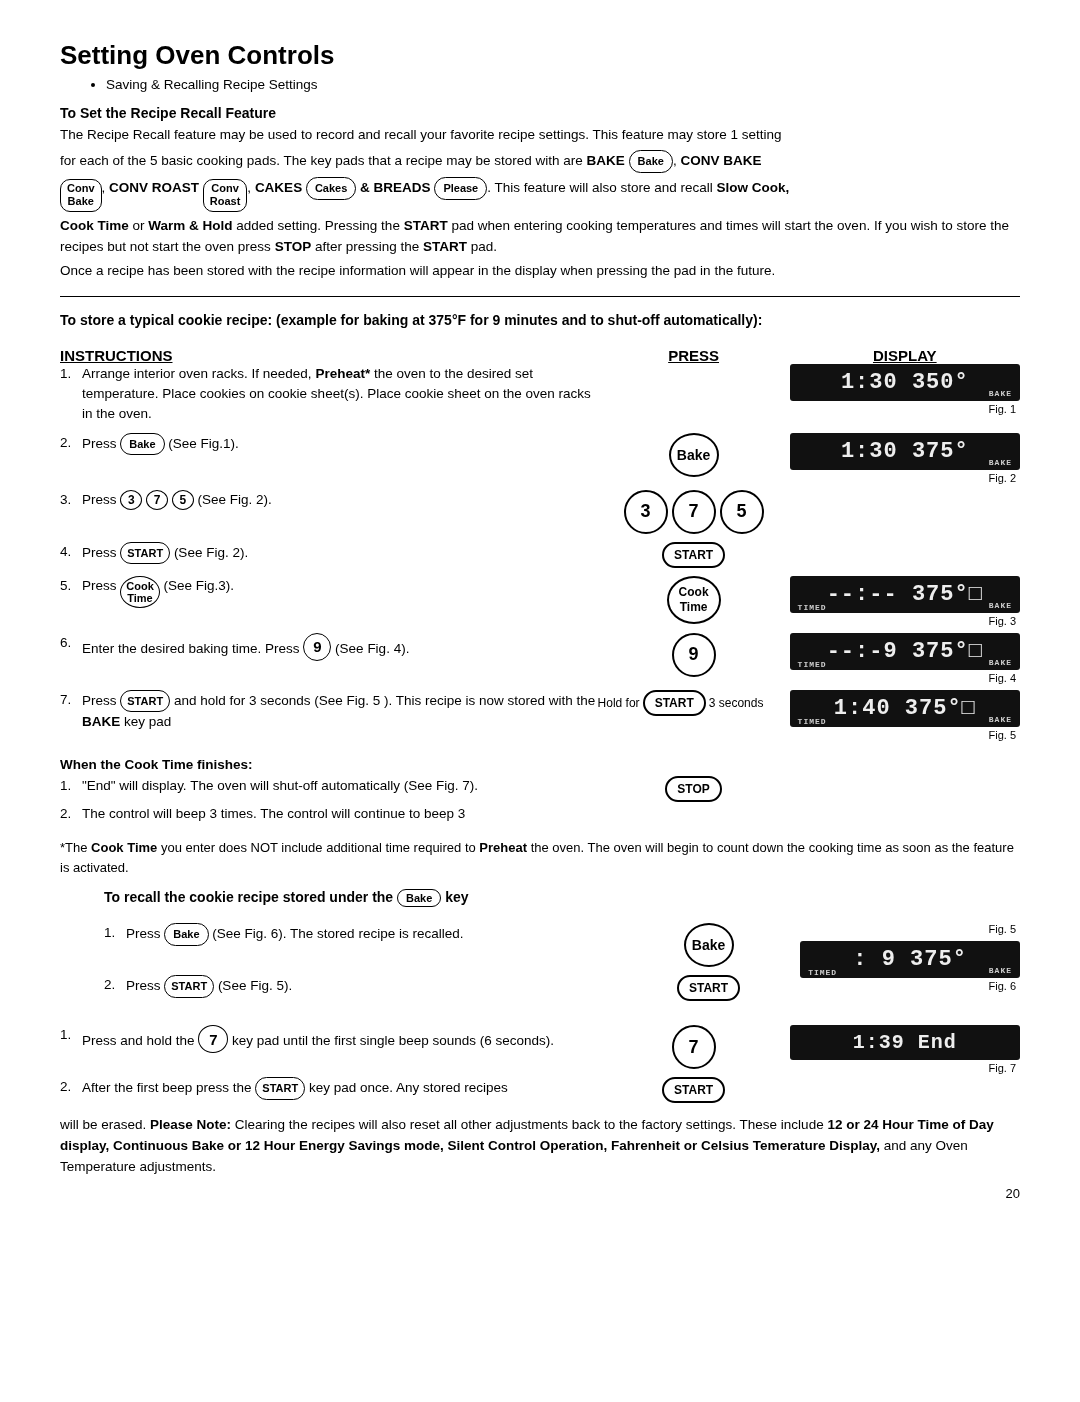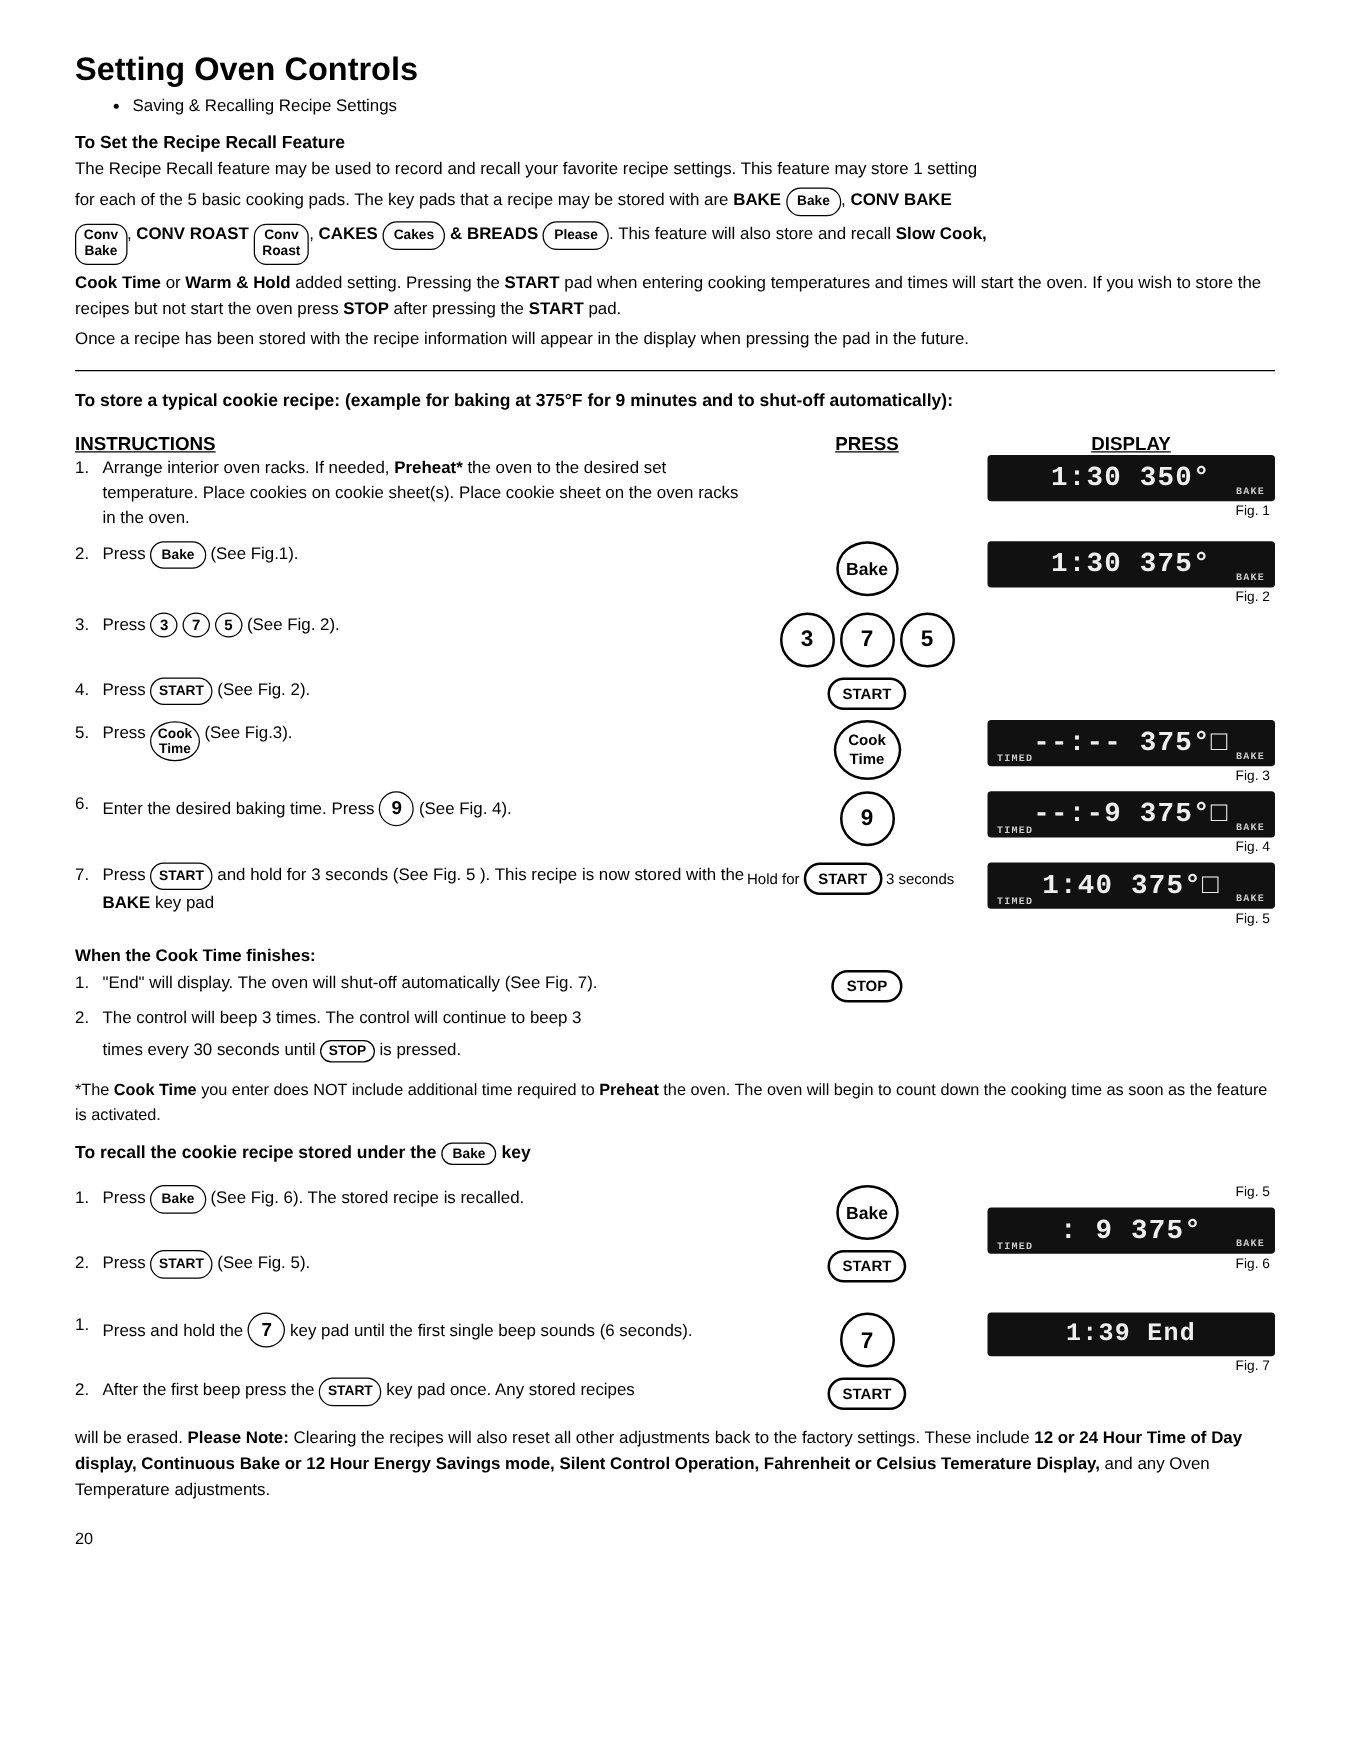--- a/index.html
+++ b/index.html
@@ -252,22 +252,22 @@
       font-size: 14px;
       margin: 14px 0 4px 0;
       line-height: 1.4;
     }
     .sub-heading {
       font-weight: bold;
       font-size: 14px;
       margin: 12px 0 4px 0;
     }
     .footer-page {
-      text-align: left;
-      margin-top: 20px;
+      text-align: right;
+      margin-top: 8px;
       font-size: 13px;
     }
     .bold { font-weight: bold; }
     ul.bullet-list {
       margin-left: 22px;
       margin-bottom: 4px;
     }
     ul.bullet-list li {
       font-size: 13.5px;
       line-height: 1.5;
@@ -509,39 +509,36 @@
         <span class="instruction-content">
           "End" will display. The oven will shut-off automatically (See Fig. 7).
         </span>
       </div>
       <div class="instruction-row">
         <span class="instruction-num">2.</span>
         <span class="instruction-content">
           The control will beep 3 times. The control will continue to beep 3
         </span>
       </div>
-      <div style="margin-left:22px;margin-bottom:6px;">
-        times every 30 seconds until <span class="stop-key">STOP</span> is pressed.
-      </div>
     </div>
     <div style="flex:0.20;text-align:center;">
       <div class="press-item">
         <span class="press-key-stop">STOP</span>
       </div>
     </div>
     <div style="flex:0.24;text-align:center;">
     </div>
   </div>
 
   <p class="note-italic">
     *The <span class="bold">Cook Time</span> you enter does NOT include additional time required to <span class="bold">Preheat</span> the oven. The oven will begin to count down the cooking time as soon as the feature is activated.
   </p>
 </div>
 
-<div style="margin-top:12px;">
+<div style="margin-top:12px;margin-left:44px;">
   <div class="sub-heading">
     To recall the cookie recipe stored under the <span class="inline-key-ellipse">Bake</span> key
   </div>
   <table class="main-table">
     <tbody>
       <tr>
         <td class="col-instructions">
           <div class="instruction-row">
             <span class="instruction-num">1.</span>
             <span class="instruction-content">

